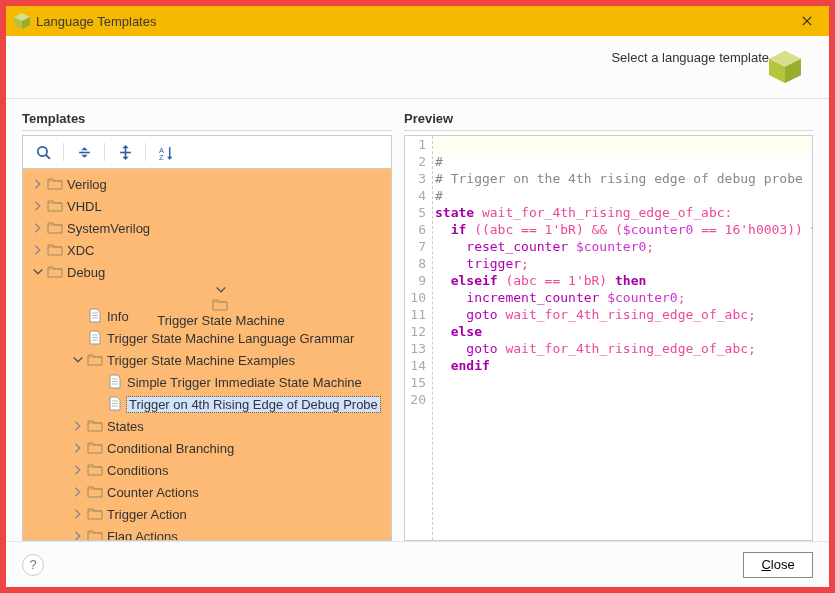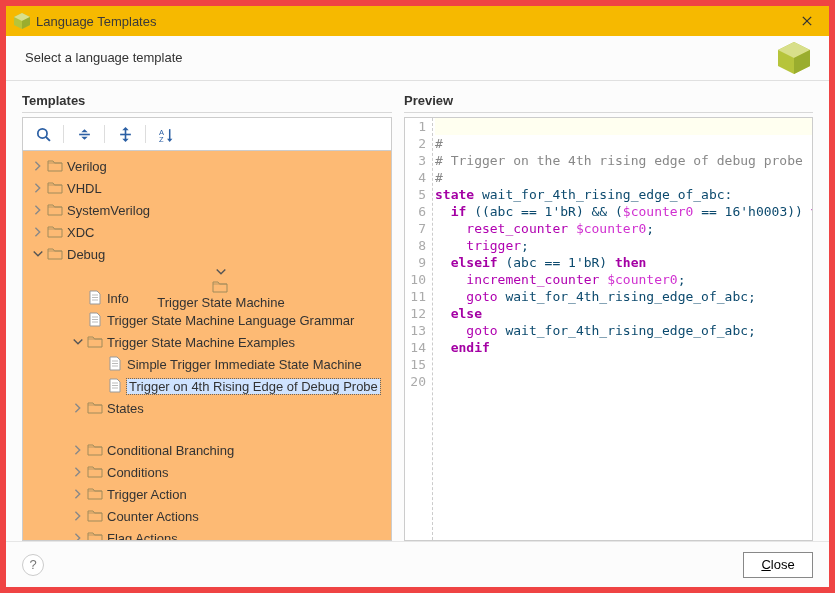--- a/index.html
+++ b/index.html
@@ -16,24 +16,24 @@
     display:flex; align-items:center;
     padding:0 8px;
     color:#3a3a3a;
   }
   .titlebar .app-icon { width:16px; height:16px; margin-right:6px; }
   .titlebar .title { flex:1; font-size:13px; }
   .titlebar .close { width:28px; height:22px; display:flex; align-items:center; justify-content:center; cursor:pointer; }
 
   
   .prompt-area {
-    height:45px;
+    height:63px;
     border-bottom:1px solid #e0e0e0;
-    display:flex; align-items:center; justify-content:space-between;
-    padding:0 19px;
+    display:flex; align-items:center; justify-content:flex-end;
+    padding:0 28px;
     background:#fcfcfc;
   }
   .prompt-area .prompt { font-size:13px; color:#333; align-self:flex-start; margin-top:14px;}
   .logo { width:32px; height:32px; }
 
   
   .main {
     flex:1; display:flex; gap:12px;
     padding:12px 16px 0 16px;
     min-height:0;
@@ -98,21 +98,21 @@
   .gut div { padding-right:6px; }
   .code-lines {
     position:absolute; left:30px; top:0; right:0; line-height:17px;
   }
   .code-lines .ln { height:17px; }
   .hl-line { background:#fffff0; display:block; height:17px;}
   .k-purple { color:#a400a4; font-weight:bold;}
   .k-cmt { color:#888; }
   .k-mag { color:#d030d0;}
   .k-nav { color:#b000b0;}
-  .k-txt { color:#0c4a6e;text-align:right;}
+  .k-txt { color:#ec4899;text-align:right;}
 
   
   .bottom {
     height:46px; display:flex; align-items:center; padding:0 16px;
     background:#fcfcfc; border-top:1px solid #e6e6e6;
   }
   .help {
     width:22px;height:22px;border:1px solid #ccc;border-radius:11px;
     display:flex;align-items:center;justify-content:center;color:#777;cursor:pointer;font-size:13px;
     background:#fff;
@@ -374,21 +374,21 @@
                     <use href="#svg-chev-right"></use>
                   </svg>
                 </span>
                 <span class="ic">
                   <svg viewBox="0 0 16 16" width="16" height="16">
                     <use href="#svg-folder"></use>
                   </svg>
                 </span>
                 <span class="lbl">States</span>
               </div>
-              <div class="node" style="padding-left: 48px; margin-top: 20px;">
+              <div class="node" style="padding-left: 48px;">
                 <span class="tw">
                   <svg viewBox="0 0 14 14" width="12" height="12">
                     <use href="#svg-chev-right"></use>
                   </svg>
                 </span>
                 <span class="ic">
                   <svg viewBox="0 0 16 16" width="16" height="16">
                     <use href="#svg-folder"></use>
                   </svg>
                 </span>
@@ -411,34 +411,34 @@
                 <span class="tw">
                   <svg viewBox="0 0 14 14" width="12" height="12">
                     <use href="#svg-chev-right"></use>
                   </svg>
                 </span>
                 <span class="ic">
                   <svg viewBox="0 0 16 16" width="16" height="16">
                     <use href="#svg-folder"></use>
                   </svg>
                 </span>
+                <span class="lbl">Counter Actions</span>
+              </div>
+              <div class="node" style="padding-left: 48px;">
+                <span class="tw">
+                  <svg viewBox="0 0 14 14" width="12" height="12">
+                    <use href="#svg-chev-right"></use>
+                  </svg>
+                </span>
+                <span class="ic">
+                  <svg viewBox="0 0 16 16" width="16" height="16">
+                    <use href="#svg-folder"></use>
+                  </svg>
+                </span>
                 <span class="lbl">Trigger Action</span>
-              </div>
-              <div class="node" style="padding-left: 48px;">
-                <span class="tw">
-                  <svg viewBox="0 0 14 14" width="12" height="12">
-                    <use href="#svg-chev-right"></use>
-                  </svg>
-                </span>
-                <span class="ic">
-                  <svg viewBox="0 0 16 16" width="16" height="16">
-                    <use href="#svg-folder"></use>
-                  </svg>
-                </span>
-                <span class="lbl">Counter Actions</span>
               </div>
               <div class="node" style="padding-left: 48px;">
                 <span class="tw">
                   <svg viewBox="0 0 14 14" width="12" height="12">
                     <use href="#svg-chev-right"></use>
                   </svg>
                 </span>
                 <span class="ic">
                   <svg viewBox="0 0 16 16" width="16" height="16">
                     <use href="#svg-folder"></use>

